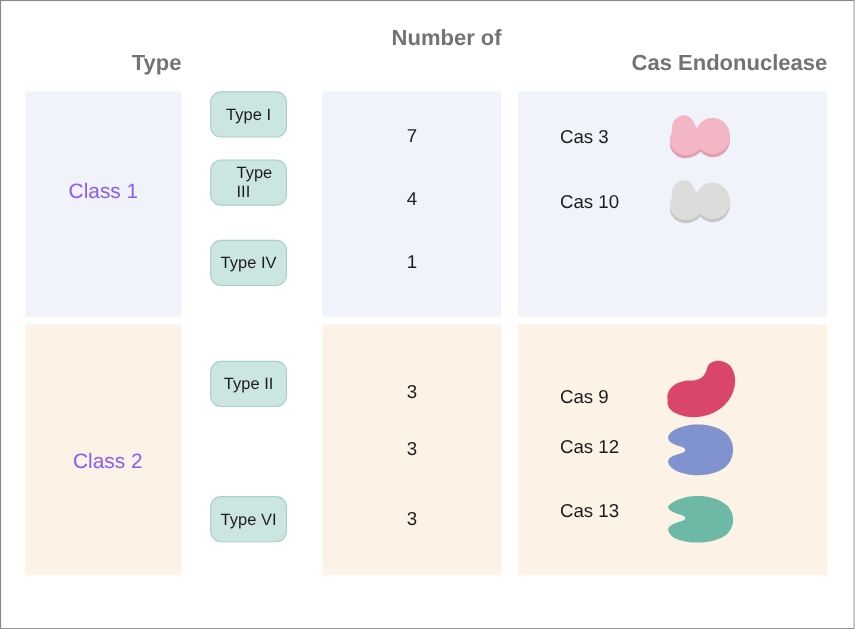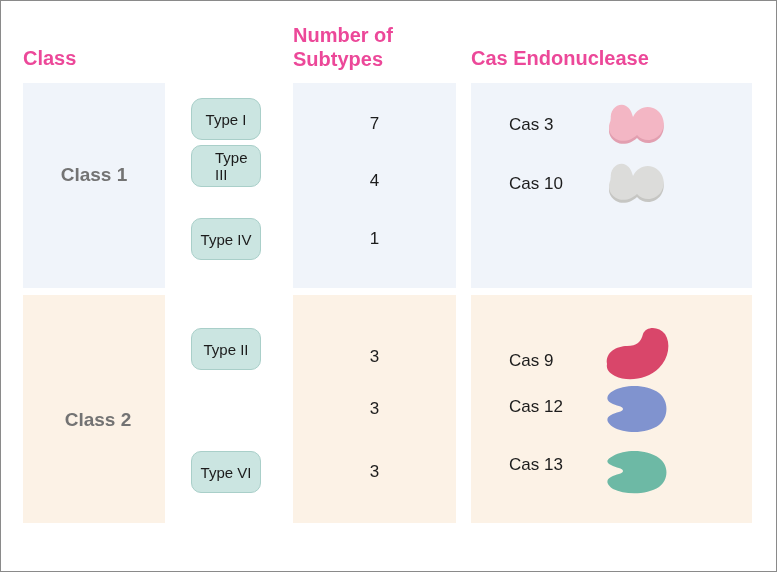--- a/index.html
+++ b/index.html
@@ -16,23 +16,23 @@
     height: 572px;
     background: #ffffff;
     border: 1px solid #8a8a8a;
     box-sizing: border-box;
     overflow: hidden;
   }
 
   
   .col-header {
     position: absolute;
-    text-align: left;
+    text-align: right;
     font-weight: bold;
-    color: #ec4899;
+    color: #737373;
     font-size: 20px;
     line-height: 24px;
   }
   #hdr-class   { left: 22px;  top: 45px;  width: 142px; }
   #hdr-types   { left: 168px; top: 45px;  width: 122px; }
   #hdr-subtype { left: 292px; top: 22px;  width: 163px; }
   #hdr-cas     { left: 470px; top: 45px;  width: 281px; }
 
   
   .panel {
@@ -47,23 +47,23 @@
   #panel-c1-cas     { left: 470px; top: 82px;  width: 281px; height: 205px; }
 
   #panel-c2-class   { left: 22px;  top: 294px; width: 142px; height: 228px; }
   #panel-c2-subtype { left: 292px; top: 294px; width: 163px; height: 228px; }
   #panel-c2-cas     { left: 470px; top: 294px; width: 281px; height: 228px; }
 
   
   .class-label {
     position: absolute;
     text-align: center;
-    font-weight: bold;
+    font-weight: normal;
     font-size: 19px;
-    color: #737373;
+    color: #8b5cf6;
   }
   #label-class1 { left: 22px; top: 163px; width: 142px; }
   #label-class2 { left: 22px; top: 408px; width: 150px; }
 
   
   .type-pill {
     position: absolute;
     width: 70px;
     height: 42px;
     background: #cbe5e1;
@@ -106,37 +106,36 @@
     font-size: 17px;
     color: #1c1c1c;
     white-space: nowrap;
   }
 </style>
 </head>
 <body>
 
 <div class="figure">
 
-  <div class="col-header" id="hdr-class">Class</div>
+  <div class="col-header" id="hdr-class">Type</div>
 
 
   <div class="col-header" id="hdr-subtype">
     <span>Number of</span><br>
-    <span>Subtypes</span>
   </div>
 
   <div class="col-header" id="hdr-cas">Cas Endonuclease</div>
 
   <div class="panel panel-class1" id="panel-c1-class"></div>
   <div class="panel panel-class1" id="panel-c1-subtype"></div>
   <div class="panel panel-class1" id="panel-c1-cas"></div>
 
   <div class="class-label" id="label-class1">Class 1</div>
 
-  <div class="type-pill" style="left:190px; top:97px;border-radius:11px;">
+  <div class="type-pill" style="left:190px; top:82px;">
     <span>Type I</span>
   </div>
   <div class="type-pill" style="left:190px; top:144px;padding-left:23px;">
     <span>Type III</span>
   </div>
   <div class="type-pill" style="left:190px; top:217px;text-align:right;">
     <span>Type IV</span>
   </div>
 
   <div class="subtype-num" style="top:113px;">7</div>

